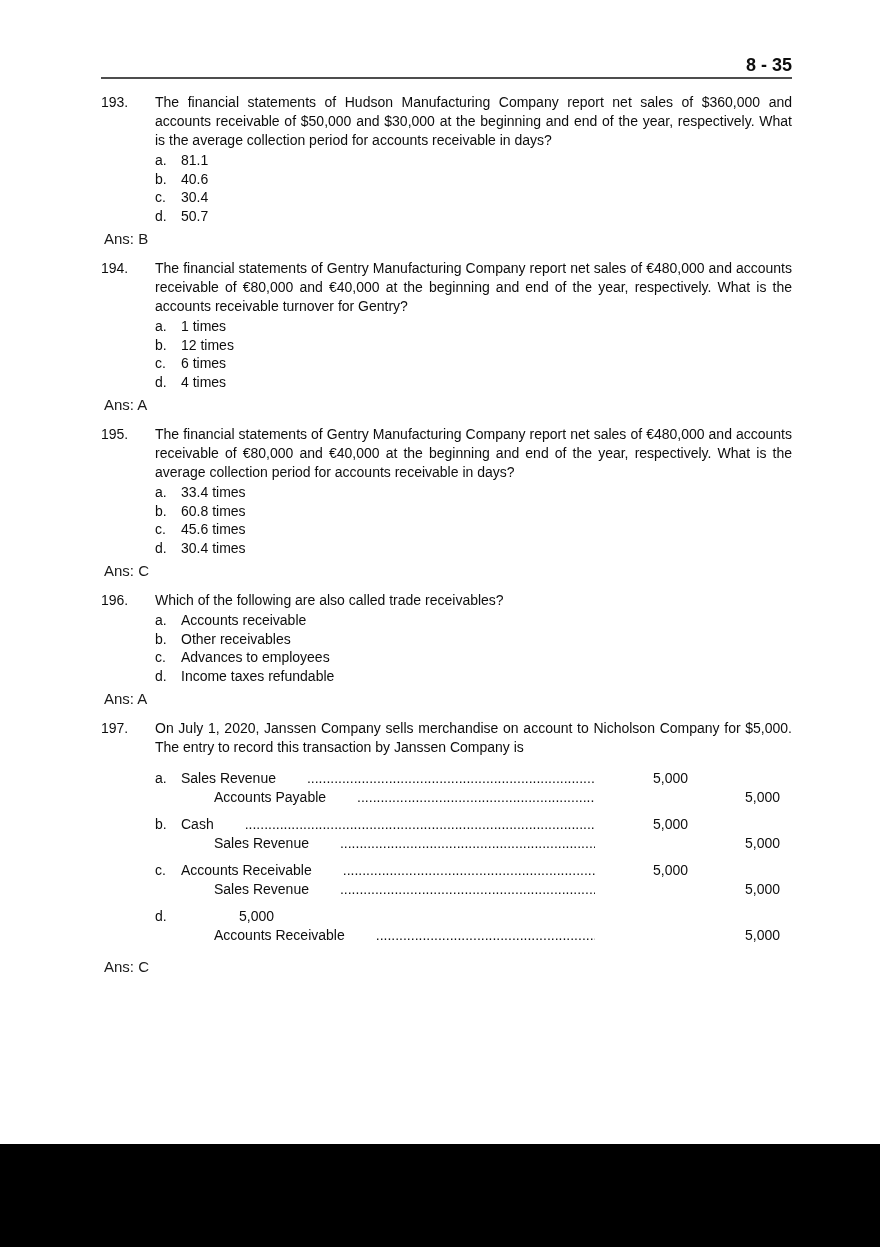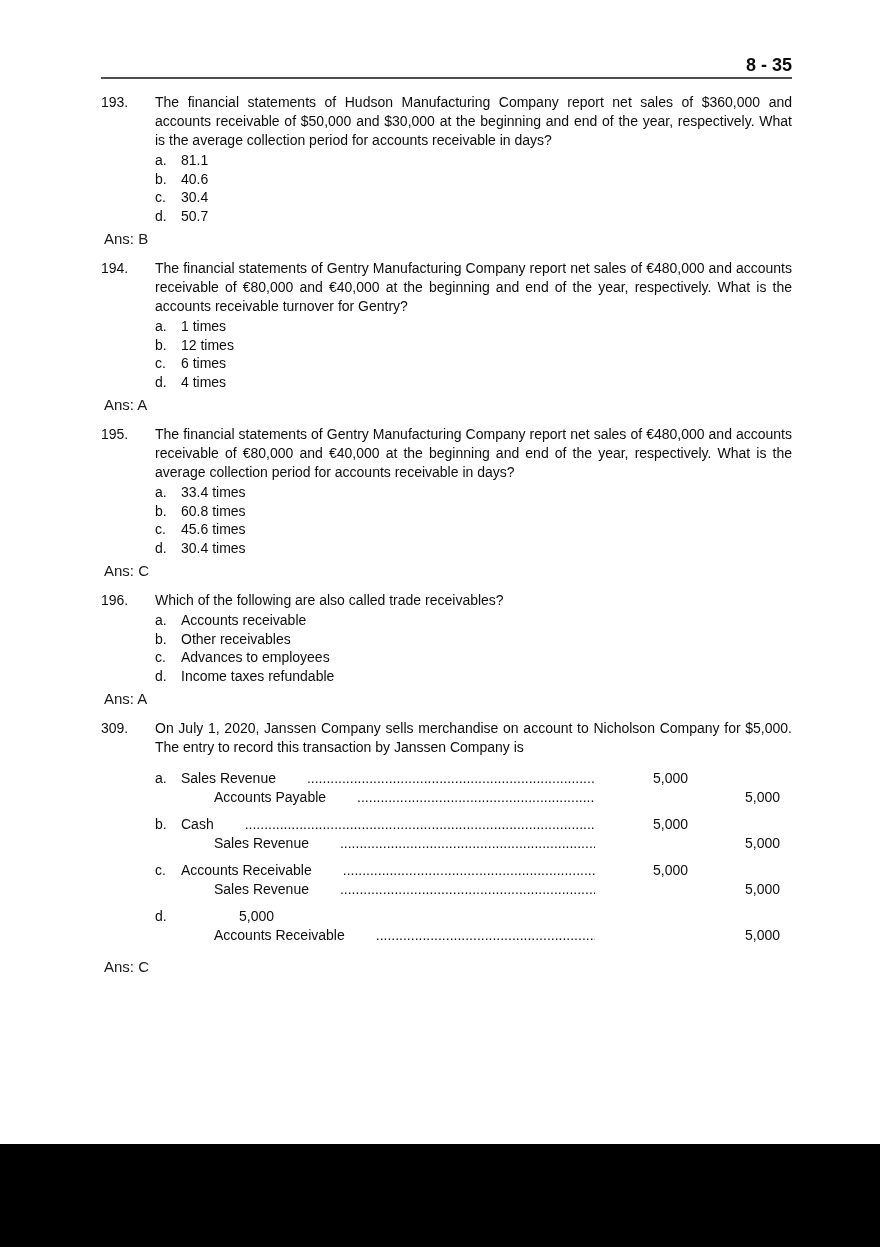--- a/index.html
+++ b/index.html
@@ -172,21 +172,21 @@
         <div class="option">
             <span class="opt-letter">d.</span>
             <span class="opt-text">Income taxes refundable</span>
           </div>
       </div>
     </div>
   </div>
   <div class="answer">Ans: A</div>
 
   <div class="question">
-    <div class="qnum">309.</div>
+    <div class="qnum">197.</div>
     <div class="qbody">
       <div class="qtext">On July 1, 2020, Janssen Company sells merchandise on account to Nicholson Company for $5,000. The entry to record this transaction by Janssen Company is</div>
       <div class="entries">
 
         <div class="entry-pair">
           <div class="entry-row debit">
             <span class="entry-letter">a.</span>
             <span class="entry-main">
                 <span class="account-name">Sales Revenue</span>
                 <span class="leader"></span>

